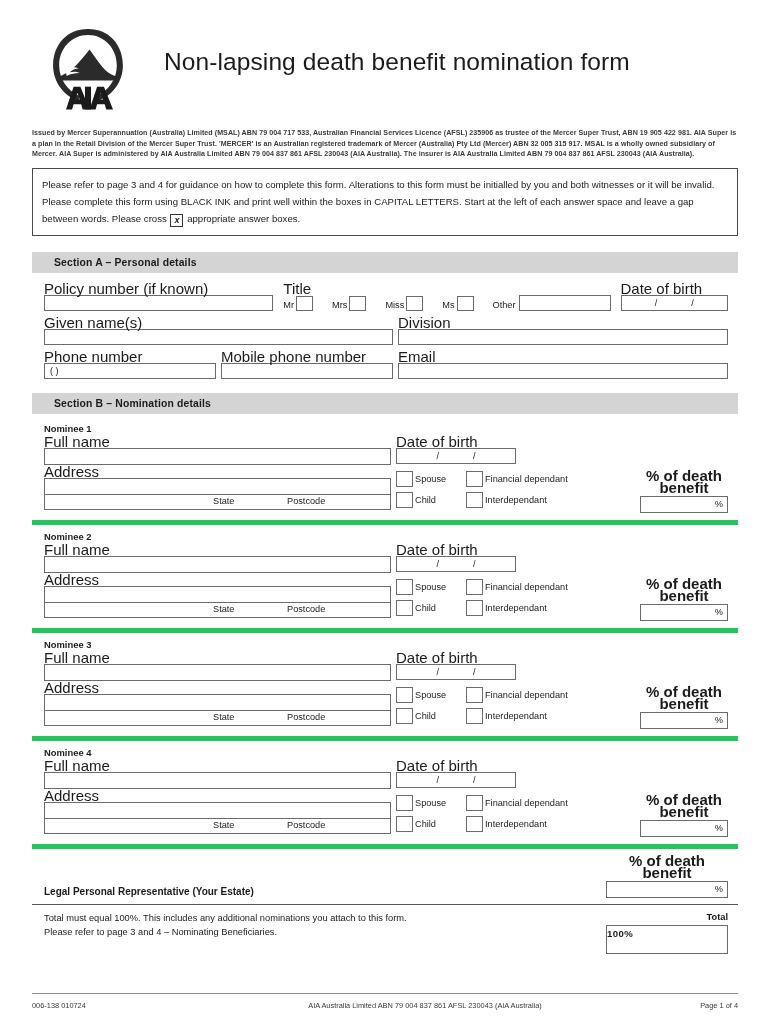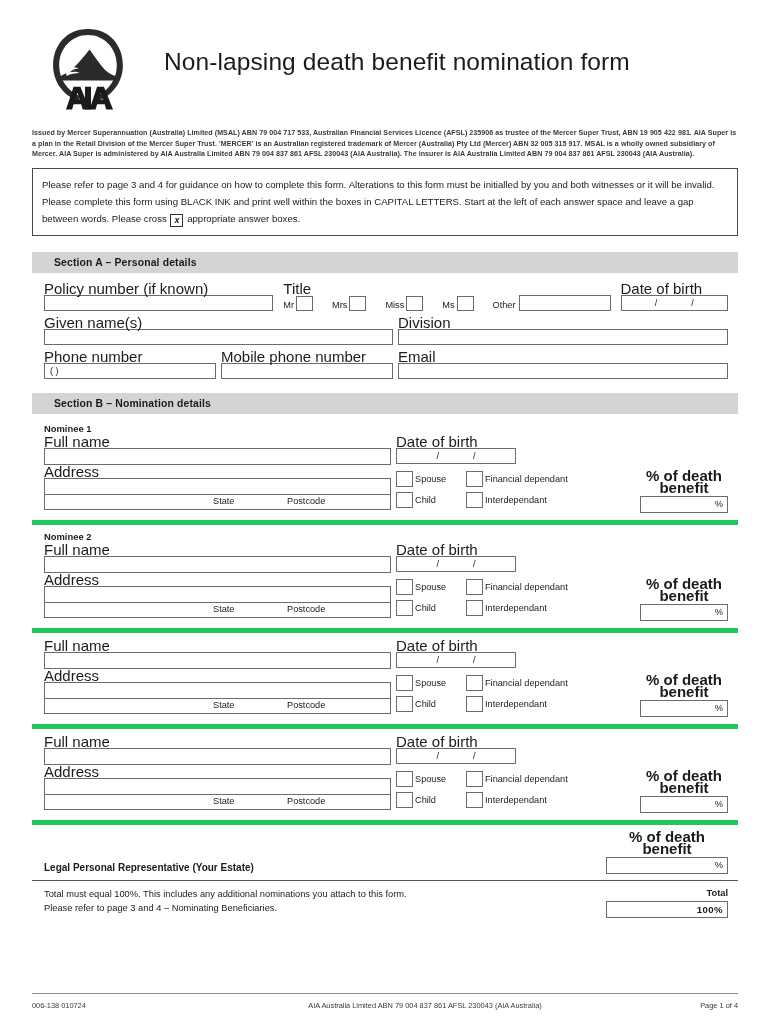--- a/index.html
+++ b/index.html
@@ -263,25 +263,24 @@
   .total-right { width: 122px; }
   .total-label {
     font-size: 9.3px;
     font-weight: bold;
     text-align: right;
     line-height: 12px;
     margin-bottom: 2px;
   }
   .total-box {
     border: 1px solid #6b6b6b;
-    height: 17px;
+    height: 29px;
     box-sizing: border-box;
     font-size: 9.6px;
     font-weight: bold;
-    text-align: right;
     padding-right: 4px;
     line-height: 15px;
     letter-spacing: 0.4px;
     background: #fff;
   }
 
   
   .footer {
     position: absolute;
     left: 32px;
@@ -503,20 +502,21 @@
       <div class="nom-right">
         <div class="pct-label">% of death benefit</div>
         <div class="pct-box">
           <span>%</span>
         </div>
       </div>
     </div>
   </div>
 
   <div class="nominee">
+    <div class="nominee-title">Nominee 3</div>
     <div class="nom-grid">
       <div class="nom-left">
         <div class="fld-label">Full name</div>
         <div class="box tall"></div>
         <div class="fld-label">Address</div>
         <div class="addr-box1"></div>
         <div class="addr-box2">
           <span class="sp-state">State</span>
           <span class="sp-post">Postcode</span>
         </div>
@@ -553,20 +553,21 @@
       <div class="nom-right">
         <div class="pct-label">% of death benefit</div>
         <div class="pct-box">
           <span>%</span>
         </div>
       </div>
     </div>
   </div>
 
   <div class="nominee">
+    <div class="nominee-title">Nominee 4</div>
     <div class="nom-grid">
       <div class="nom-left">
         <div class="fld-label">Full name</div>
         <div class="box tall"></div>
         <div class="fld-label">Address</div>
         <div class="addr-box1"></div>
         <div class="addr-box2">
           <span class="sp-state">State</span>
           <span class="sp-post">Postcode</span>
         </div>

